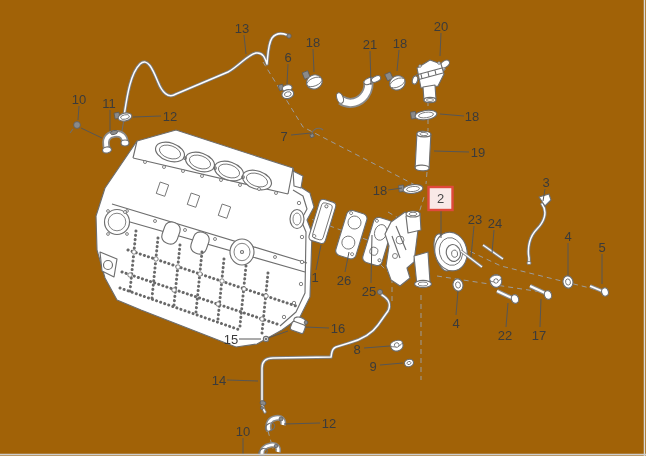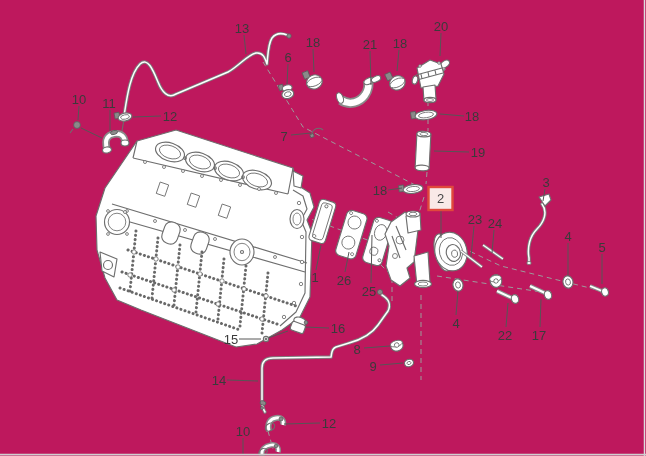--- a/index.html
+++ b/index.html
@@ -1,16 +1,16 @@
 <!DOCTYPE html>
 <html><head>
 <meta charset="utf-8">
 <style>
   html,body{margin:0;padding:0;background:#fff}
-  .stage{position:relative;width:646px;height:456px;background:#be185d;overflow:hidden;
+  .stage{position:relative;width:646px;height:456px;background:#a16207;overflow:hidden;
          font-family:"Liberation Sans",sans-serif}
   svg{display:block}
   text.plabel{font:13px "Liberation Sans",sans-serif;fill:#3b3b3b;text-anchor:middle;cursor:pointer}
   text.hlabel{font:13px "Liberation Sans",sans-serif;fill:#474747;text-anchor:middle}
   .leader{stroke:#565656;stroke-width:1;fill:none}
   .dash{stroke:#9c9c9c;stroke-width:1;fill:none;stroke-dasharray:5 4}
   .ln{stroke:#6e6e6e;fill:none;stroke-width:1.15;stroke-linejoin:round}
   .lnf{stroke:#6e6e6e;fill:#fff;stroke-width:1.15;stroke-linejoin:round}
   .lnf2{stroke:#6e6e6e;fill:#fff;stroke-width:.85;stroke-linejoin:round}
   .bead{stroke:#696969;stroke-width:3;stroke-dasharray:.1 4.2;stroke-linecap:round;fill:none}

